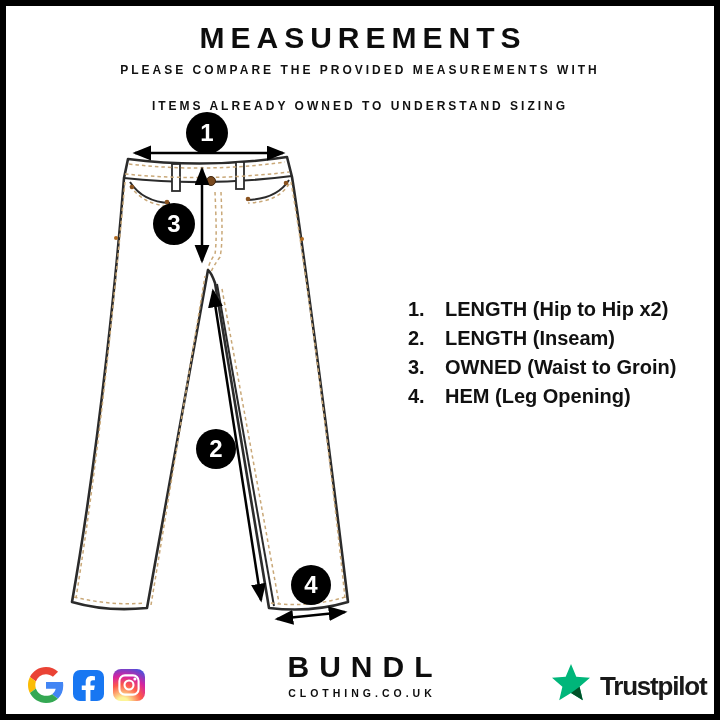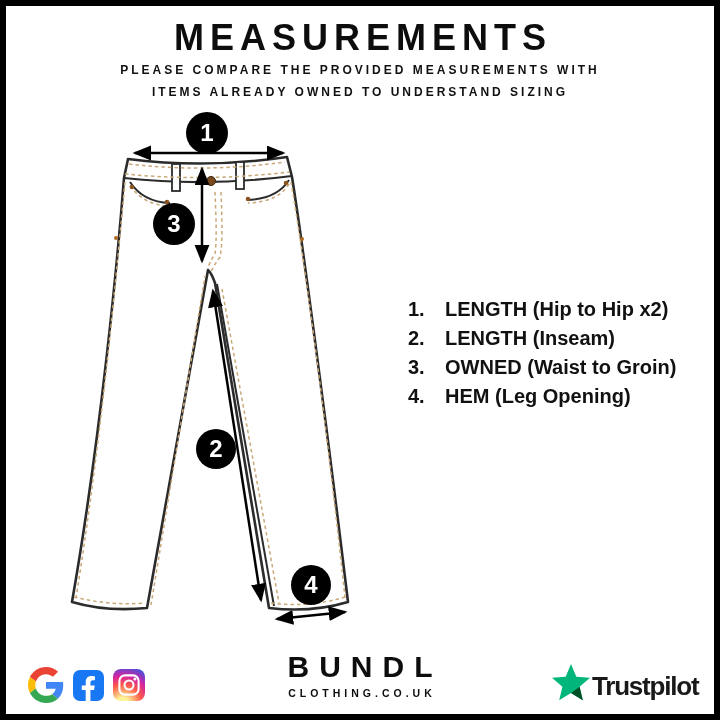--- a/index.html
+++ b/index.html
@@ -3,21 +3,21 @@
 <meta charset="utf-8">
 <style>
   html,body{margin:0;padding:0;background:#fff;}
   .canvas{
     position:relative;width:720px;height:720px;box-sizing:border-box;
     background:#fff;border:6px solid #000;overflow:hidden;
     font-family:"Liberation Sans",sans-serif;color:#111;
   }
   
   .header{position:absolute;top:14px;left:0;right:0;text-align:center;}
-  .title{font-size:36px;font-weight:bold;letter-spacing:6px;padding-left:6px;line-height:36px;color:#0d0d0d;}
+  .title{font-size:30px;font-weight:bold;letter-spacing:6px;padding-left:6px;line-height:36px;color:#0d0d0d;}
   .subtitle{margin-top:5px;font-size:12px;font-weight:bold;letter-spacing:3px;line-height:19px;white-space:nowrap;color:#111;}
   
   .jeans-svg{position:absolute;left:0;top:0;width:720px;height:720px;}
   
   .badge{
     position:absolute;background:#000;color:#fff;border-radius:50%;
     display:flex;align-items:center;justify-content:center;
     font-weight:bold;font-size:24px;
   }
   .badge.b1{left:180px;top:106px;width:42px;height:42px;}
@@ -28,32 +28,32 @@
   .legend{position:absolute;left:402px;top:289px;}
   .legend-row{display:flex;height:29px;align-items:center;font-size:20px;font-weight:bold;}
   .legend-num{width:37px;flex:0 0 37px;}
   .legend-label{white-space:nowrap;}
   
   .social{position:absolute;left:22px;top:661px;display:flex;align-items:center;gap:9px;}
   .social svg{display:block;}
   .brand{position:absolute;left:0;right:0;top:644px;text-align:center;}
   .brand-name{font-size:30px;font-weight:bold;letter-spacing:10px;padding-left:10px;line-height:34px;color:#0d0d0d;}
   .brand-domain{margin-top:3px;font-size:10.5px;font-weight:bold;letter-spacing:4px;padding-left:4px;color:#0d0d0d;}
-  .trustpilot{position:absolute;left:544px;top:658px;display:flex;align-items:center;gap:0;}
+  .trustpilot{position:absolute;left:544px;top:658px;display:flex;align-items:center;gap:8px;}
   .trustpilot-label{font-size:26px;font-weight:bold;letter-spacing:-1.2px;color:#191919;}
 </style>
 </head>
 <body>
 
 <div class="canvas">
 
   <div class="header">
     <div class="title">MEASUREMENTS</div>
     <div class="subtitle">PLEASE COMPARE THE PROVIDED MEASUREMENTS WITH</div>
-    <div class="subtitle" style="margin-top:3px;">ITEMS ALREADY OWNED TO UNDERSTAND SIZING</div>
+    <div class="subtitle" style="margin-top:17px;">ITEMS ALREADY OWNED TO UNDERSTAND SIZING</div>
   </div>
 
   <svg class="jeans-svg" viewBox="0 0 720 720">
     <defs>
       <marker id="ah" markerWidth="9" markerHeight="8" refX="6.5" refY="3" orient="auto-start-reverse" markerUnits="strokeWidth">
         <path d="M0,0 L7.5,3 L0,6 Z" fill="#000"></path>
       </marker>
     </defs>
 
     <g>

